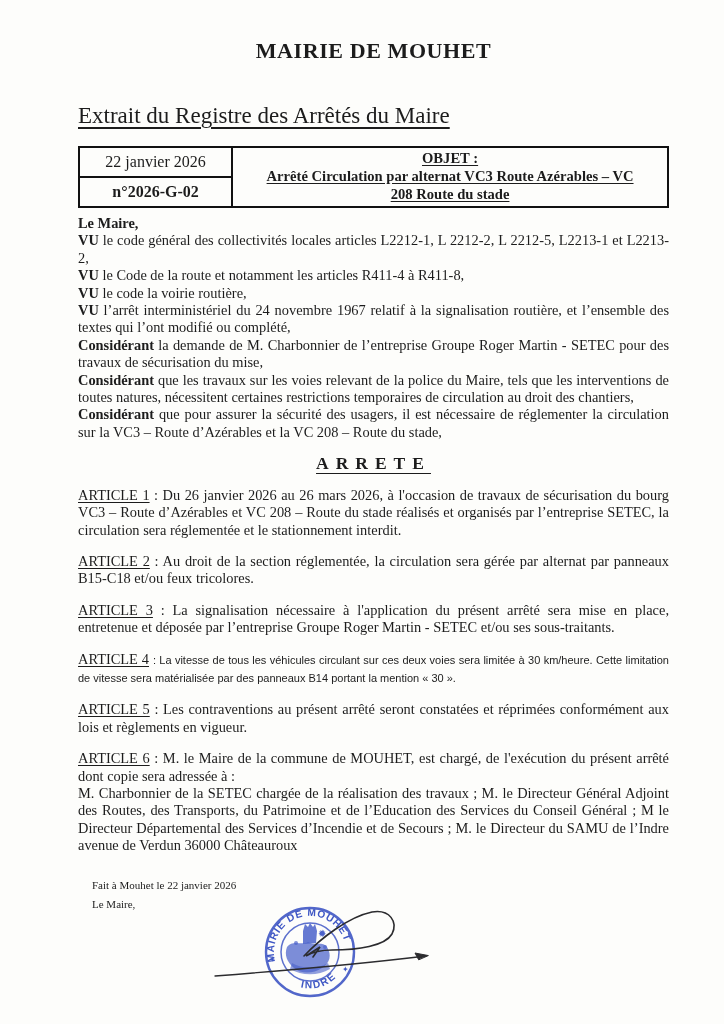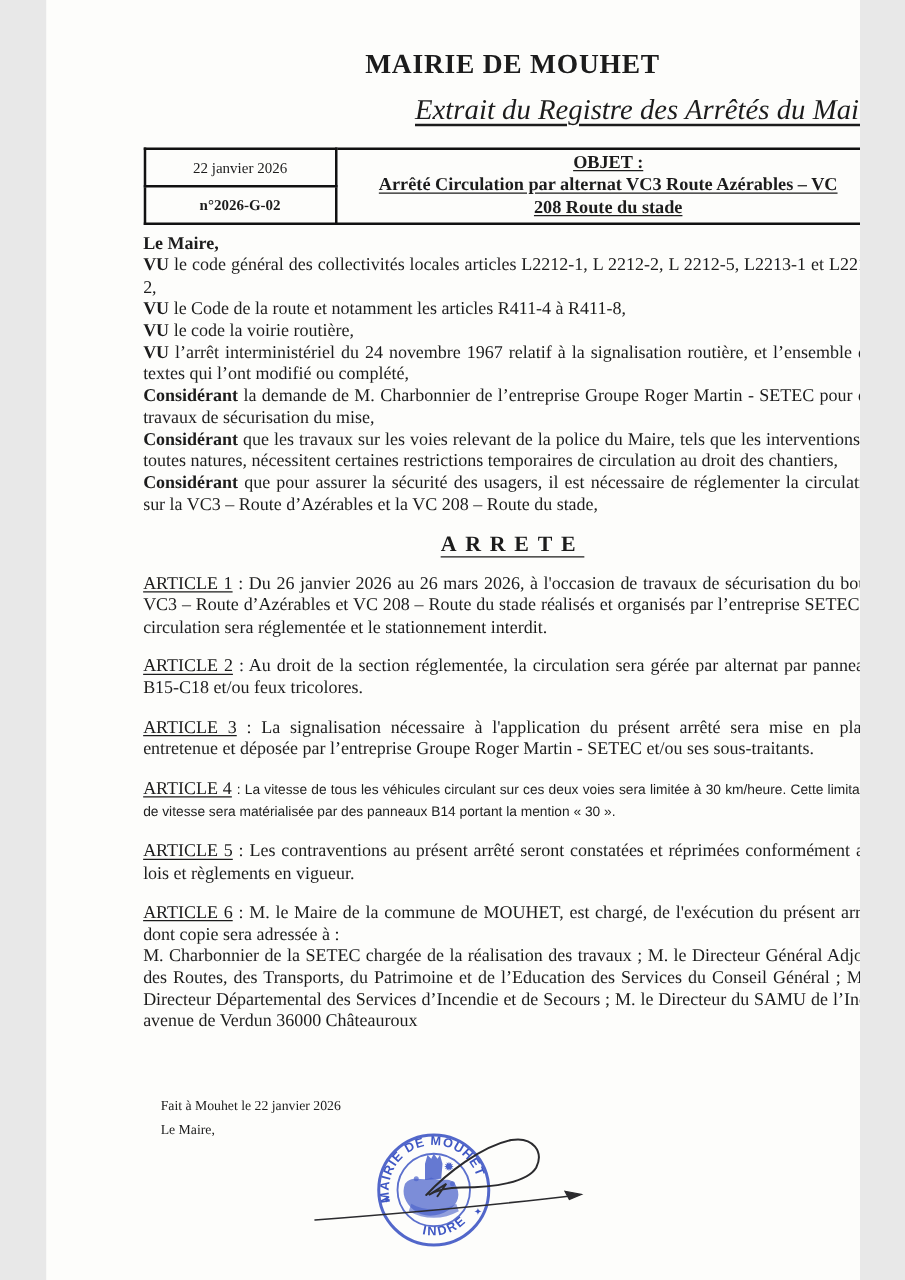--- a/index.html
+++ b/index.html
@@ -1,58 +1,57 @@
 <!DOCTYPE html>
 <html><head>
 <meta charset="utf-8">
 <style>
   * { margin:0; padding:0; box-sizing:border-box; }
   html,body { background:#e8e8e8; }
   .page {
     position:relative;
-    width:651px; height:1024px;
+    width:724px; height:1024px;
     margin:0 auto;
     background:#fdfdfb;
     color:#1c1c1c;
     font-family:"Liberation Serif", "DejaVu Serif", serif;
     overflow:hidden;
   }
   .content {
     position:absolute;
     left:78px; top:22px;
     width:591px;
   }
   .doc-title {
     text-align:center;
     font-size:22px;
     font-weight:bold;
     letter-spacing:0.6px;
     margin-top:16px;
   }
   .doc-subtitle {
-    text-align:right;
+    text-align:left;
     font-size:23px;
     font-weight:normal;
     text-decoration:underline;
     text-underline-offset:4px;
-    margin-top:11px;
-    font-style:italic;
+    margin-top:39px;
   }
   table.meta {
     width:100%;
     border-collapse:collapse;
     margin-top:17px;
   }
   table.meta td {
     border:2px solid #111;
   }
   td.meta-left {
     width:26%;
     text-align:center;
-    font-size:12px;
+    font-size:16px;
     padding:0 4px;
     height:27px;
   }
   td.meta-left.num { font-weight:bold;border-radius:14px; }
   td.meta-right {
     text-align:center;
     font-weight:bold;
     font-size:14.6px;
     line-height:18px;
     padding:1px 12px 3px;

